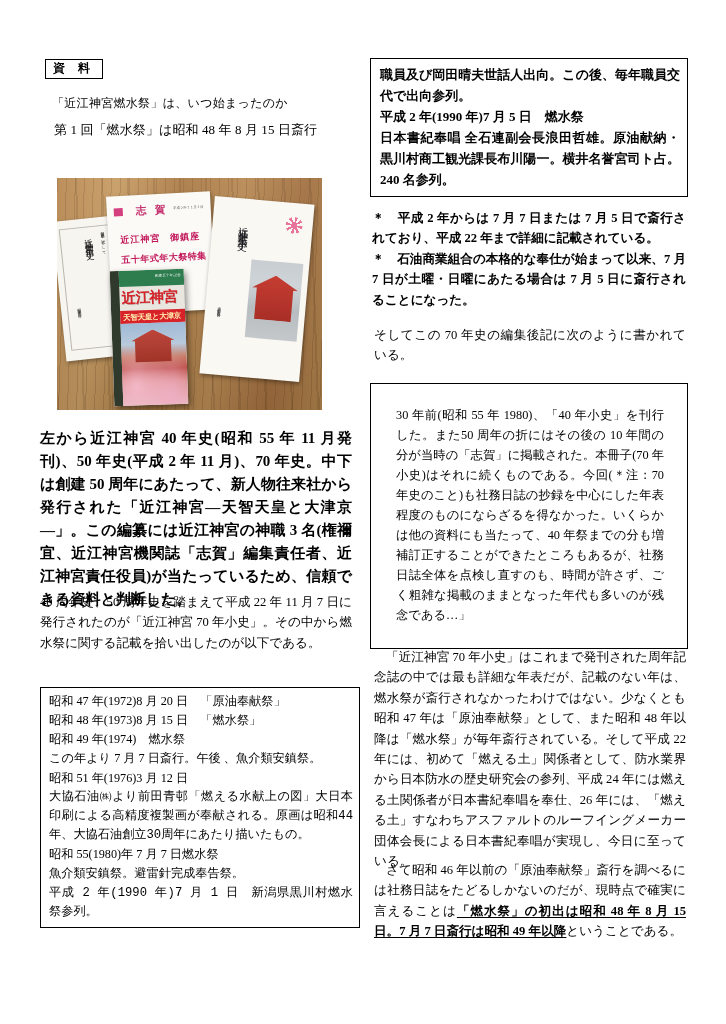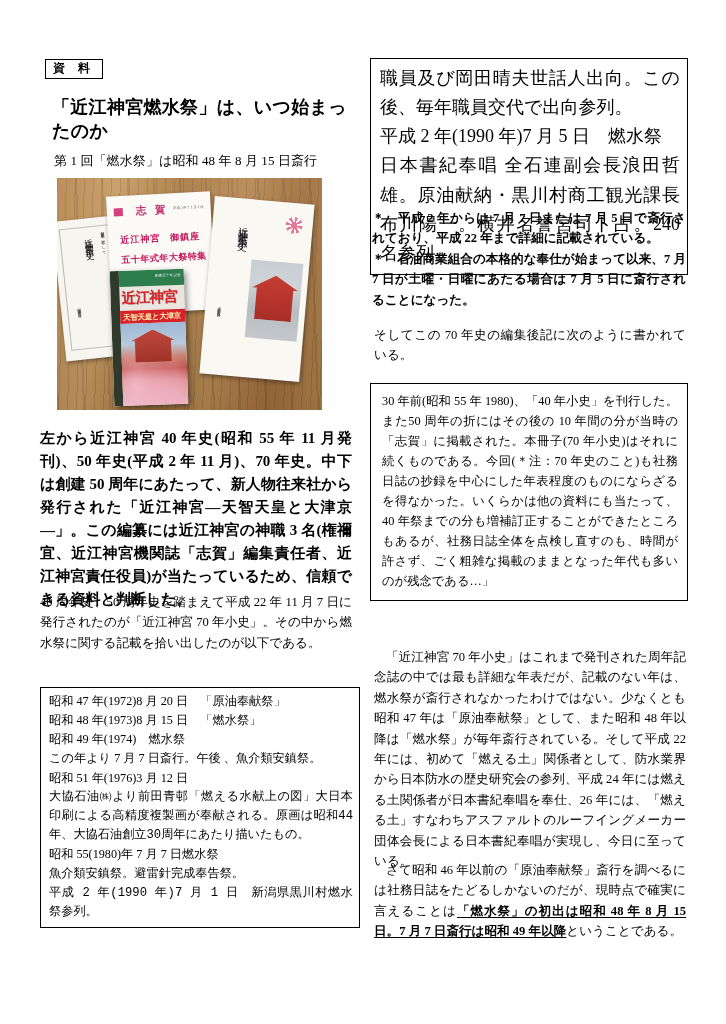--- a/index.html
+++ b/index.html
@@ -34,22 +34,22 @@
     display: inline-block;
     border: 1px solid #000;
     padding: 2px 7px 3px 7px;
     font-size: 12px;
     letter-spacing: 5px;
     line-height: 1.1;
     font-weight: 600;
     margin-left: 5px;
   }
   .doc-title {
-    font-size: 18px;
-    font-weight: 700;
+    font-size: 12px;
+    font-weight: 400;
     letter-spacing: 0.3px;
     margin: 16px 0 0 12px;
   }
   .doc-subtitle {
     font-size: 13px;
     margin: 9px 0 0 14px;
     letter-spacing: 0.1px;
   }
 
   
@@ -314,22 +314,23 @@
     font-family: Liberation Mono, monospace;
   }
 
   
   .box-right-1 {
     left: 0; top: 58px;
     width: 318px;
     padding: 5px 7px 6px 9px;
   }
   .box-right-1 .l {
-    font-size: 18px;
+    font-size: 13px;
     line-height: 1.62;
+    font-weight: bold;
   }
   .box-right-1 .l.wrapline {
     text-align: justify;
     text-justify: inter-character;
   }
   .notes {
     position: absolute;
     left: 2px; top: 208px;
     width: 314px;
     font-size: 12.6px;
@@ -342,21 +343,21 @@
     position: absolute;
     left: 4px; top: 325px;
     width: 312px;
   }
   .box-right-2 {
     left: 0; top: 383px;
     width: 318px;
     padding: 5px 7px 7px 9px;
   }
   .box-right-2 p {
-    margin: 2px;
+    margin: 16px;
     font-size: 12.3px;
     line-height: 1.63;
     text-align: justify;
     text-justify: inter-character;
   }
   .p-right-2 {
     position: absolute;
     left: 4px; top: 647px;
     width: 312px;
     text-indent: 12px;

